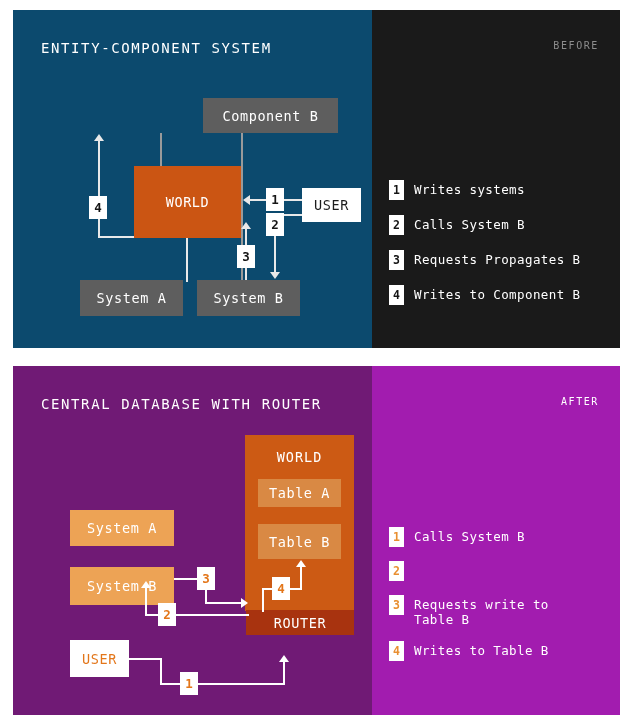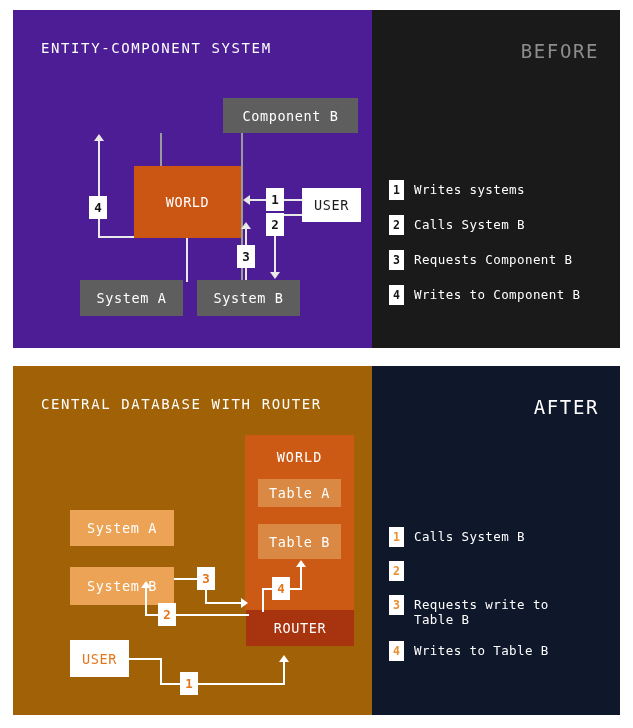--- a/index.html
+++ b/index.html
@@ -19,38 +19,38 @@
     width: 607px;
     display: flex;
   }
   #panel-before { top: 10px;  height: 338px; }
   #panel-after  { top: 366px; height: 349px; }
 
   .stage { position: relative; overflow: hidden; flex: 0 0 359px; }
   .legend-pane { position: relative; overflow: hidden; flex: 1 1 auto; }
 
   
-  #panel-before .stage       { background: #4c1d95; }
+  #panel-before .stage       { background: #0c4a6e; }
   #panel-before .legend-pane { background: #1a1a1a; }
   
-  #panel-after .stage        { background: #a16207; }
-  #panel-after .legend-pane  { background: #0f172a; text-decoration: underline; }
+  #panel-after .stage        { background: #701a75; }
+  #panel-after .legend-pane  { background: #a21caf; text-decoration: underline; }
 
   .stage-title {
     position: absolute;
     left: 28px; top: 30px;
     font-size: 14px;
     letter-spacing: 1.6px;
     color: #ffffff;
     white-space: nowrap;
   }
   .side-title {
     position: absolute;
     right: 21px; top: 30px;
-    font-size: 19px;
+    font-size: 10px;
     letter-spacing: 1.6px;
     white-space: nowrap;
   }
   #panel-before .side-title { color: #8d8d8d; }
   #panel-after  .side-title { color: #ffffff; }
 
   
   .node {
     position: absolute;
     display: flex; align-items: center; justify-content: center;
@@ -153,21 +153,21 @@
 
     <div class="ln bright" style="left:268px; top:189px; width:26px; height:2px;"></div>
     <div class="ln bright" style="left:266px; top:189px; width:2px; height:0px;"></div>
     <div class="ln bright" style="left:237px; top:189px; width:20px; height:2px;"></div>
     <div class="arrow left" style="left:230px; top:185px;"></div>
 
     <div class="ln bright" style="left:268px; top:204px; width:26px; height:2px;"></div>
     <div class="ln bright" style="left:261px; top:204px; width:2px; height:62px;"></div>
     <div class="arrow down" style="left:257px; top:262px;"></div>
 
-    <div class="node grey" style="left:190px; top:88px; width:135px; height:35px;margin-left:20px;">
+    <div class="node grey" style="left:190px; top:88px; width:135px; height:35px;">
       <span>Component B</span>
     </div>
     <div class="node orange" style="left:121px; top:156px; width:107px; height:72px;">
       <span>WORLD</span>
     </div>
     <div class="node white" style="left:289px; top:178px; width:59px; height:34px;">
       <span>USER</span>
     </div>
     <div class="node grey" style="left:67px; top:270px; width:103px; height:36px;">
       <span>System A</span>
@@ -188,21 +188,21 @@
       <div class="legend-row">
         <div class="legend-badge">1</div>
         <div class="legend-text">Writes systems</div>
       </div>
       <div class="legend-row">
         <div class="legend-badge">2</div>
         <div class="legend-text">Calls System B</div>
       </div>
       <div class="legend-row">
         <div class="legend-badge">3</div>
-        <div class="legend-text">Requests Component B</div>
+        <div class="legend-text">Requests Propagates B</div>
       </div>
       <div class="legend-row">
         <div class="legend-badge">4</div>
         <div class="legend-text">Writes to Component B</div>
       </div>
     </div>
   </div>
 </div>
 
 <div class="panel" id="panel-after">
@@ -212,21 +212,21 @@
 
     <div class="node worldbox" style="left:232px; top:435px; width:109px; height:176px; top:69px;">
       <span class="world-label">WORLD</span>
     </div>
     <div class="node tablebox" style="left:245px; top:113px; width:83px; height:28px;">
       <span>Table A</span>
     </div>
     <div class="node tablebox" style="left:245px; top:158px; width:83px; height:35px;">
       <span>Table B</span>
     </div>
-    <div class="node routerbox" style="left:233px; top:244px; width:108px; height:36px;">
+    <div class="node routerbox" style="left:233px; top:244px; width:108px; height:25px;">
       <span>ROUTER</span>
     </div>
 
     <div class="node lightorange" style="left:57px; top:144px; width:104px; height:36px;">
       <span>System A</span>
     </div>
     <div class="node lightorange" style="left:57px; top:201px; width:104px; height:38px;">
       <span>System B</span>
     </div>
     <div class="node whiteorange" style="left:57px; top:274px; width:59px; height:37px;">

